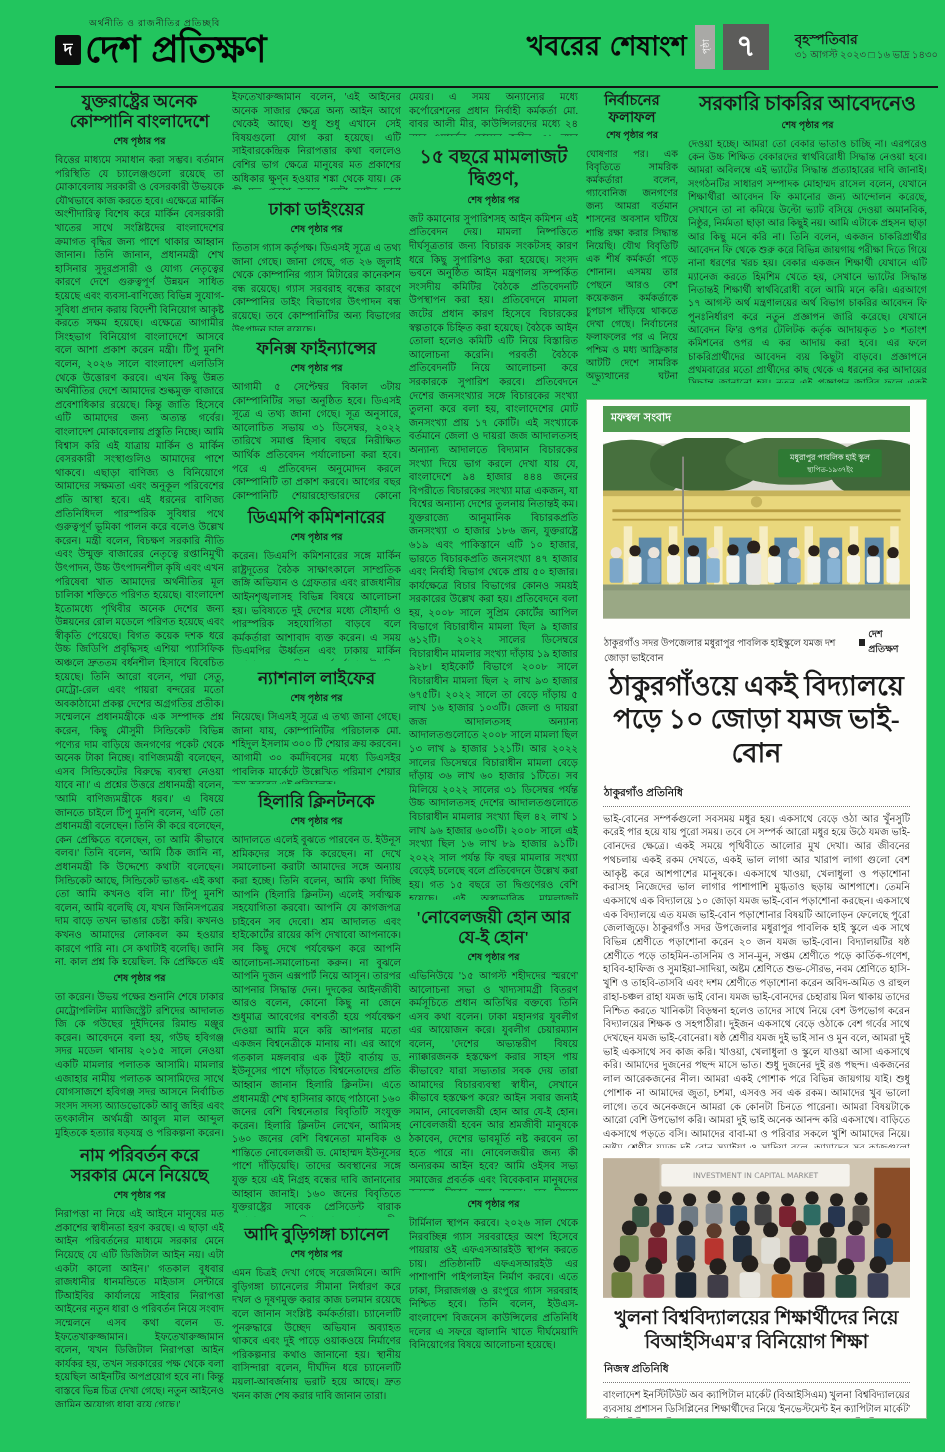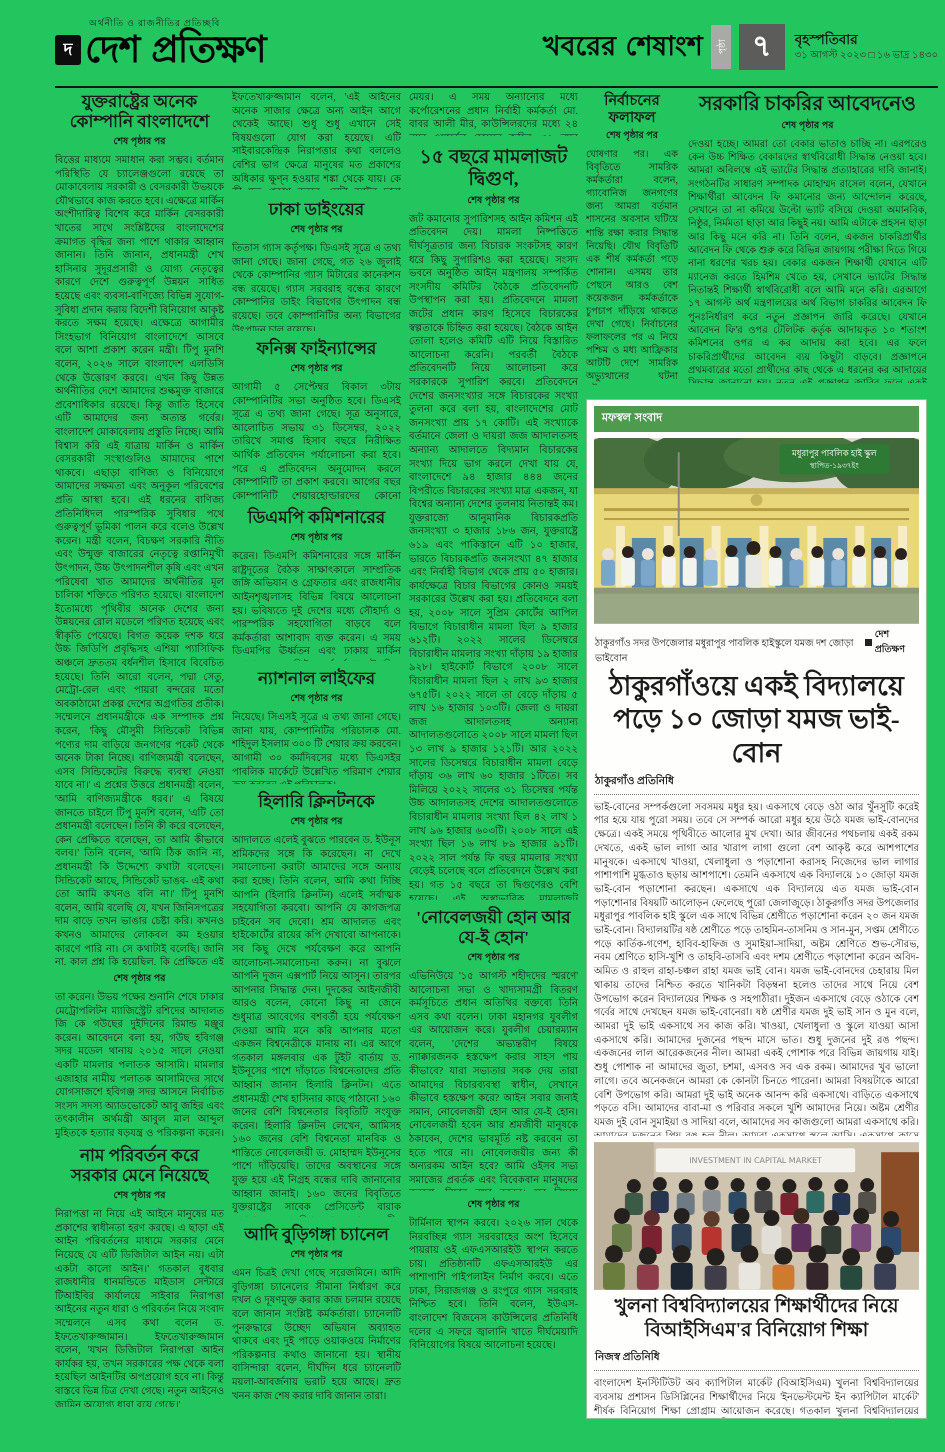--- a/index.html
+++ b/index.html
@@ -16,21 +16,21 @@
                display:flex; align-items:center; justify-content:center; font-size:17px; border-radius:3px; }
   .logo-text { font-family:"DejaVu Sans", sans-serif; font-weight:900; font-size:37px; line-height:1;
                letter-spacing:-1px; color:#050505; }
   .header-right { position:absolute; right:0; top:14px; display:flex; align-items:center; gap:8px; }
   .section-title { font-family:"DejaVu Sans", sans-serif; font-weight:bold; font-size:27px; color:#0a0a0a; }
   .page-word-box { width:20px; height:44px; background:#a9a9a6; color:#fff; font-size:9px;
                    display:flex; align-items:center; justify-content:center;
                    writing-mode:vertical-rl; transform:rotate(180deg); }
   .page-num-box { width:46px; height:46px; background:#5c5c5a; color:#fff; font-size:30px; font-weight:bold;
                   display:flex; align-items:center; justify-content:center; }
-  .date-block { line-height:1.25; padding-left:2px; }
+  .date-block { line-height:1.25; padding-left:2px;margin-left:16px; }
   .day { font-weight:bold; font-size:13.5px; }
   .date-line { font-size:10px; color:#333; }
   .header-rule { position:absolute; top:86px; left:55px; width:883px; height:2px; background:#151515; }
 
   
   .content { position:absolute; top:90px; left:55px; width:883px; height:1352px;
              display:flex; gap:8px; }
   .col { width:169px; flex:none; }
   .right-sec { width:341px; flex:none; }
 
@@ -45,28 +45,28 @@
   
   .rt-row { display:flex; gap:10px; height:304px; overflow:hidden;justify-content:flex-end; }
   .rt-narrow { width:92px; flex:none; }
   .rt-narrow .h-col { font-size:14.5px; }
   .rt-narrow .body { font-size:9.6px; }
   .rt-wide { flex:1; }
   .rt-wide .h-col { font-size:20px; }
   .rt-wide .body { font-size:9.8px; }
 
   
-  .green-box { margin-top:5px; border:1.5px solid #8fc18f; background:#fefefc; padding:6px 7px; height:1020px; overflow:hidden; }
+  .green-box { margin-top:5px; border:1.5px solid #8fc18f; background:#fefefc; padding:6px 16px; height:1020px; overflow:hidden; }
   .box-bar { background:#4e9b50; color:#fff; font-family:"DejaVu Sans", sans-serif; font-weight:bold;
              font-size:11px; padding:3px 8px 4px; margin-bottom:6px; }
   .photo-frame { width:100%; display:block; }
   .caption-row { display:flex; justify-content:space-between; align-items:baseline; font-size:9.5px; margin:3px 1px 4px; }
   .credit { display:flex; align-items:center; gap:3px; font-weight:bold; }
   .credit-square { width:7px; height:7px; background:#222; display:inline-block; }
-  .box-h1 { font-size:27px; font-weight:bold; text-align:center; line-height:1.25; margin:2px 6px 0; }
+  .box-h1 { font-size:27px; font-weight:bold; text-align:center; line-height:1.25; margin:2px 6px 12px; }
   .box-h2 { font-size:19px; font-weight:bold; text-align:center; line-height:1.3; margin:4px 10px 4px; }
   .byline { font-size:10.5px; font-weight:bold; padding:2px 1px 4px; border-bottom:1px dotted #777; margin-bottom:5px; }
   .box-body { font-size:9.8px; line-height:1.4; text-align:justify; overflow:hidden; color:#1d1d1d; }
 </style>
 </head>
 <body>
 
 <div class="page">
 
   <div class="header">

